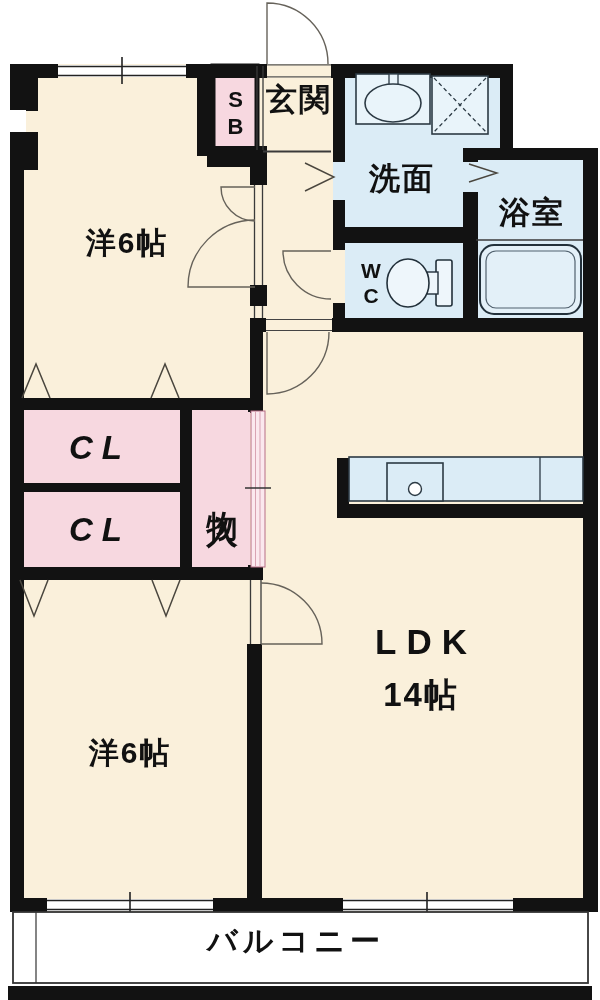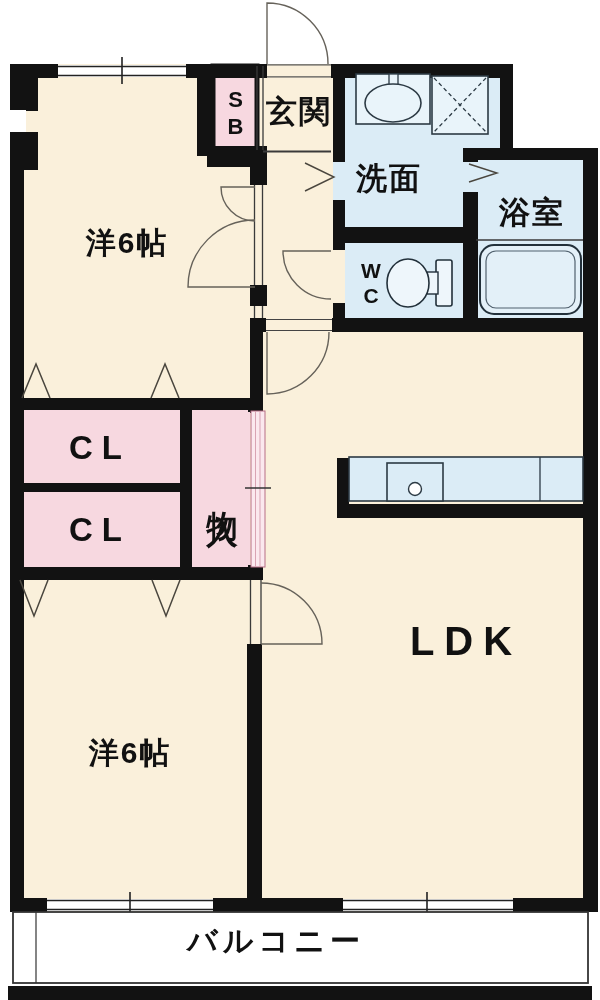--- a/index.html
+++ b/index.html
@@ -3,24 +3,24 @@
 <meta charset="utf-8">
 <style>
   html,body{margin:0;padding:0;background:#fff;}
   #plan{position:relative;width:600px;height:1000px;background:#fff;overflow:hidden;
         font-family:"Liberation Sans","DejaVu Sans",sans-serif;}
   #plan svg{position:absolute;left:0;top:0;}
   .lbl{position:absolute;transform:translate(-50%,-50%);color:#111;font-weight:600;
        white-space:nowrap;line-height:1;}
   .lbl.v{writing-mode:vertical-rl;text-orientation:upright;}
   .room-lbl{font-size:30px;letter-spacing:2px;}
-  .ldk-lbl{font-size:40px;letter-spacing:10px;margin-left:40px;}
+  .ldk-lbl{font-size:35px;letter-spacing:10px;}
   .ldk-size{font-size:33px;letter-spacing:2px;}
   .small-room{font-size:31px;letter-spacing:2px;}
-  .cl-lbl{font-size:33px;letter-spacing:9px;}
+  .cl-lbl{font-size:33px;letter-spacing:9px;font-style:italic;}
   .sb-lbl{font-size:22px;font-weight:700;letter-spacing:2px;}
   .wc-lbl{font-size:21px;font-weight:700;letter-spacing:2px;}
   .sto-lbl{font-size:31px;letter-spacing:4px;}
   .bal-lbl{font-size:30px;letter-spacing:5px;}
 </style>
 </head>
 <body>
 
 <div id="plan">
 <svg width="600" height="1000" viewBox="0 0 600 1000">
@@ -163,22 +163,23 @@
 
   <g>
     <rect x="13" y="912" width="575" height="71" fill="#ffffff" stroke="#333" stroke-width="1.8"></rect>
     <path d="M36 912 V983" stroke="#333" stroke-width="1.2" fill="none"></path>
   </g>
 </svg>
 
   <div class="lbl room-lbl" style="left:127px;top:243px;">洋6帖</div>
   <div class="lbl room-lbl" style="left:130px;top:753px;">洋6帖</div>
   <div class="lbl ldk-lbl" style="left:426px;top:641px;">LDK</div>
-  <div class="lbl small-room" style="left:299px;top:111px;">玄関</div>
-  <div class="lbl small-room" style="left:389px;top:178px;">洗面</div>
+  <div class="lbl ldk-size" style="left:421px;top:694px;">14帖</div>
+  <div class="lbl small-room" style="left:299px;top:99px;">玄関</div>
+  <div class="lbl small-room" style="left:402px;top:178px;">洗面</div>
   <div class="lbl small-room" style="left:532px;top:212px;">浴室</div>
   <div class="lbl cl-lbl" style="left:100px;top:447px;">CL</div>
   <div class="lbl cl-lbl" style="left:100px;top:529px;">CL</div>
   <div class="lbl v sb-lbl" style="left:235px;top:114px;">SB</div>
   <div class="lbl v wc-lbl" style="left:371px;top:284px;">WC</div>
   <div class="lbl v sto-lbl" style="left:222px;top:490px;">物入</div>
-  <div class="lbl bal-lbl" style="left:276px;top:941px;">バルコニー</div>
+  <div class="lbl bal-lbl" style="left:296px;top:941px;">バルコニー</div>
 </div>
 
 </body></html>

